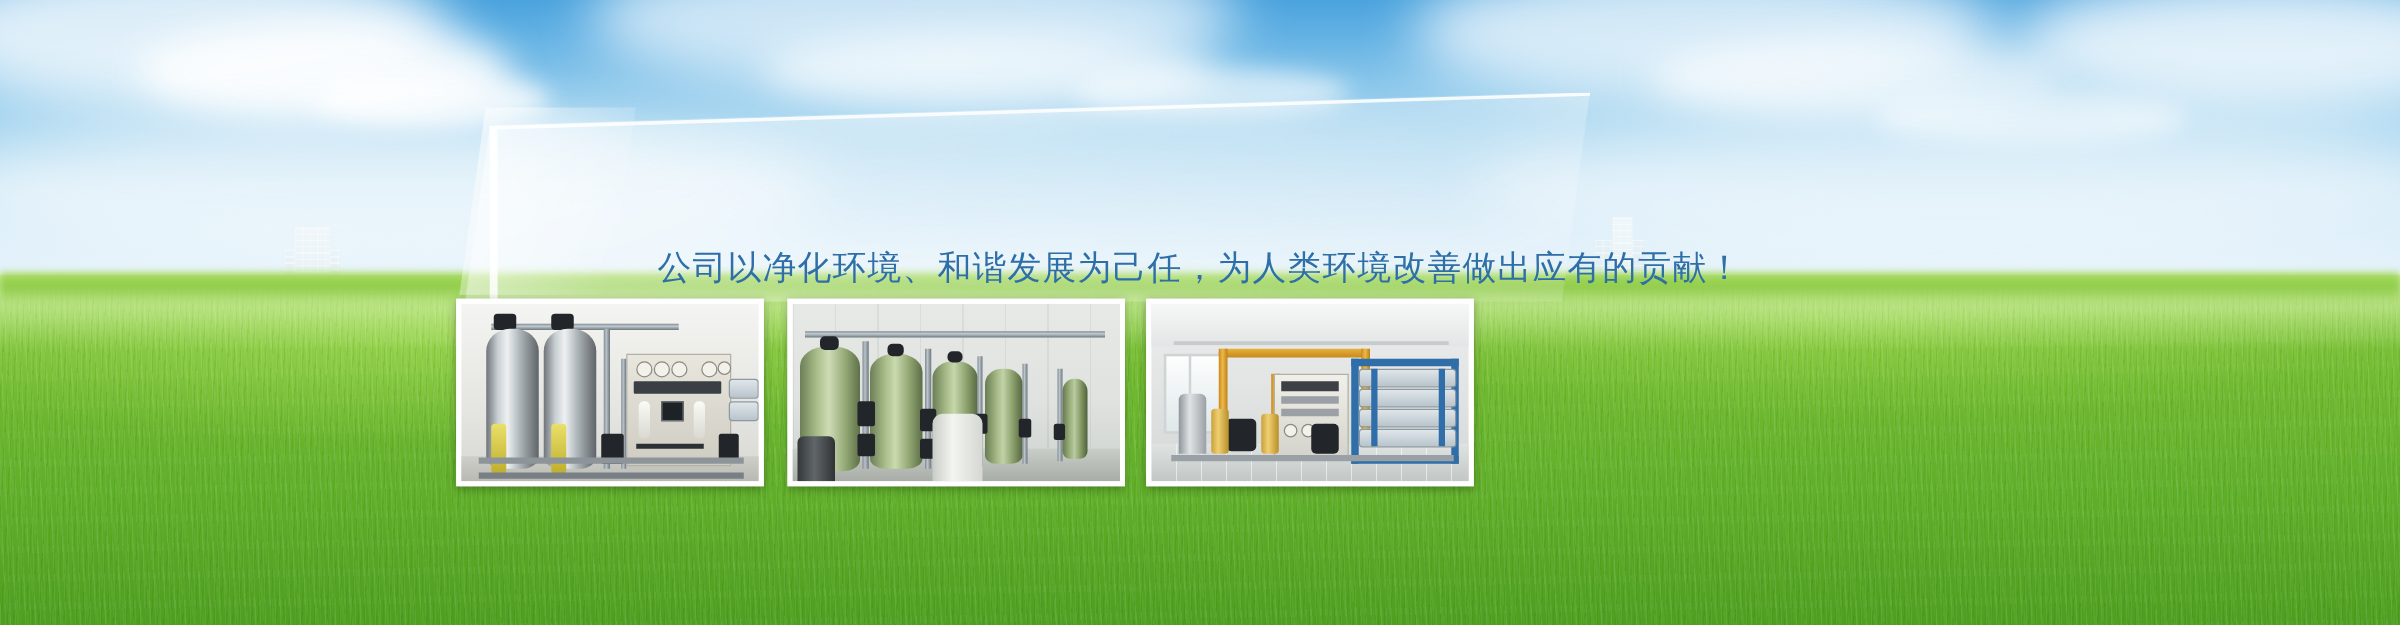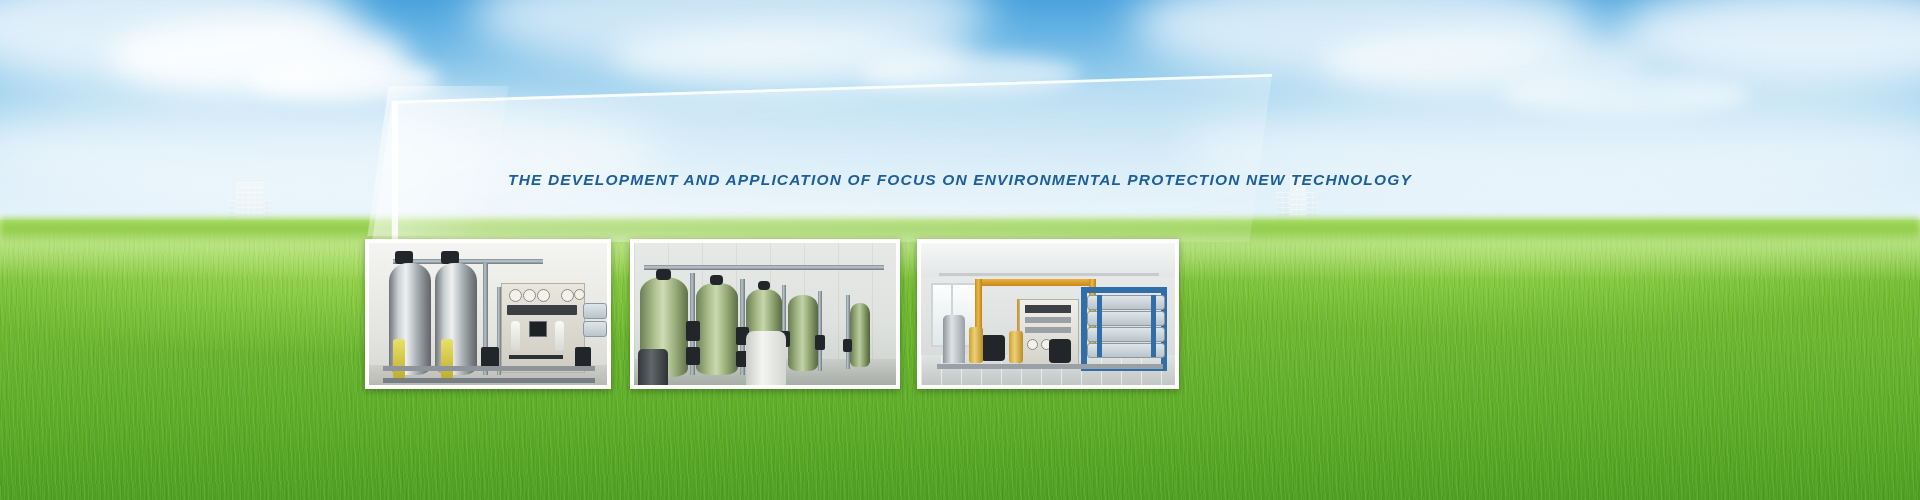--- a/index.html
+++ b/index.html
@@ -351,21 +351,21 @@
   </div>
 
   <div class="grass"></div>
   <div class="grass-horizon"></div>
 
   <div class="glass"></div>
   <div class="glass-edge"></div>
   <div class="glass-streak"></div>
 
   <div class="copy">
-    <div class="subline">THE DEVELOPMENT AND APPLICATION OF FOCUS ON ENVIRONMENTAL PROTECTION NEW TECHNOLOGY</div>
+    <div class="tagline">公司以净化环境、和谐发展为己任，为人类环境改善做出应有的贡献！</div>
   </div>
 
   <div class="shots">
 
     <div class="shot" style="left:365px; top:239px; width:238px; height:142px;">
       <div class="scene">
         <div class="wall" style="background:linear-gradient(180deg,#f4f4f2,#e4e4e0 62%,#d6d6d2);"></div>
         <div class="floor" style="height:20px;background:linear-gradient(180deg,#cfcfca,#b9b9b3);"></div>
 
         <div class="pipeh" style="left:24px; top:16px; width:150px; height:5px;"></div>

